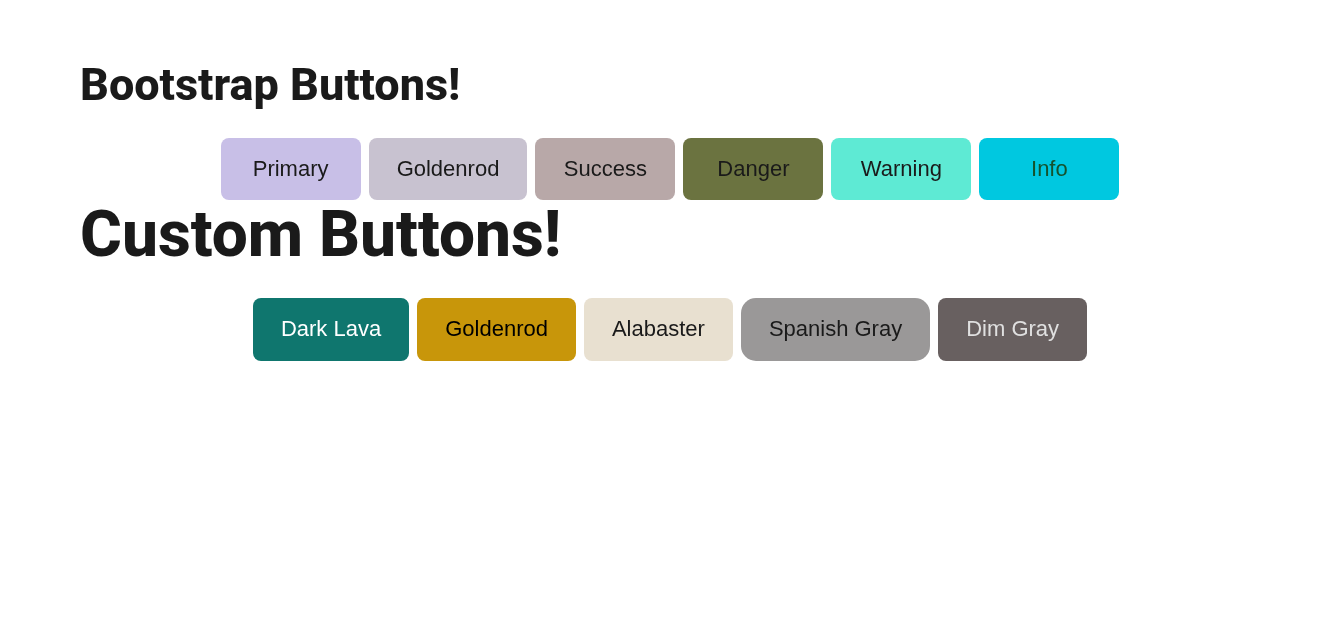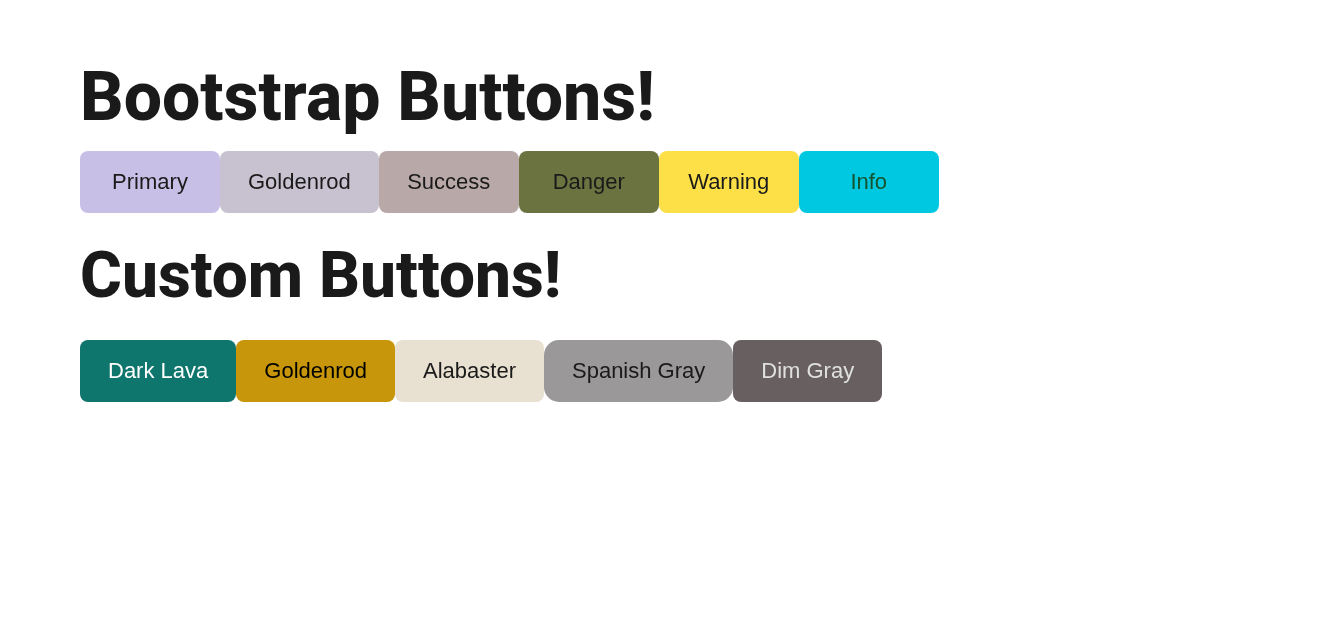--- a/index.html
+++ b/index.html
@@ -8,32 +8,32 @@
       padding: 0;
     }
 
     body {
       background-color: #ffffff;
       font-family: -apple-system, BlinkMacSystemFont, 'Segoe UI', Roboto, sans-serif;
       padding: 60px 80px;
     }
 
     .page-title {
-      font-size: 68px;
+      font-size: 45px;
       font-weight: 800;
       color: #1a1a1a;
-      margin-bottom: 16px;
+      margin-bottom: 28px;
       line-height: 1.1;
     }
 
     .button-row {
       display: flex;
       flex-wrap: wrap;
-      gap: 0;
-      margin-bottom: 28px;
+      gap: 8px;
+      justify-content: center;
     }
 
     .btn {
       padding: 18px 28px;
       font-size: 22px;
       font-weight: 400;
       border: none;
       border-radius: 8px;
       cursor: pointer;
       min-width: 140px;
@@ -55,21 +55,21 @@
       background-color: #b8a8a8;
       color: #1a1a1a;
     }
 
     .btn-danger {
       background-color: #6b7340;
       color: #1a1a1a;
     }
 
     .btn-warning {
-      background-color: #fde047;
+      background-color: #5eead4;
       color: #1a1a1a;
     }
 
     .btn-info {
       background-color: #00c8e0;
       color: #14532d;
     }
 
     .btn-dark-lava {
       background-color: #0f766e;

